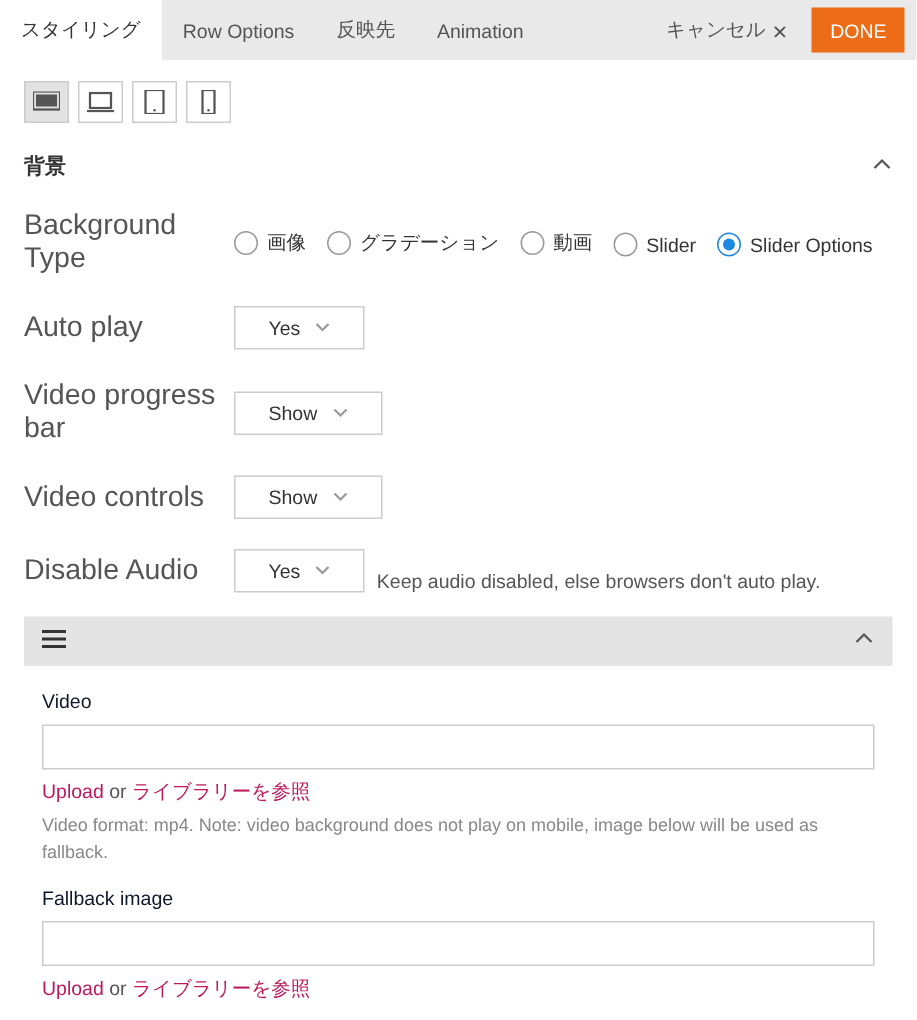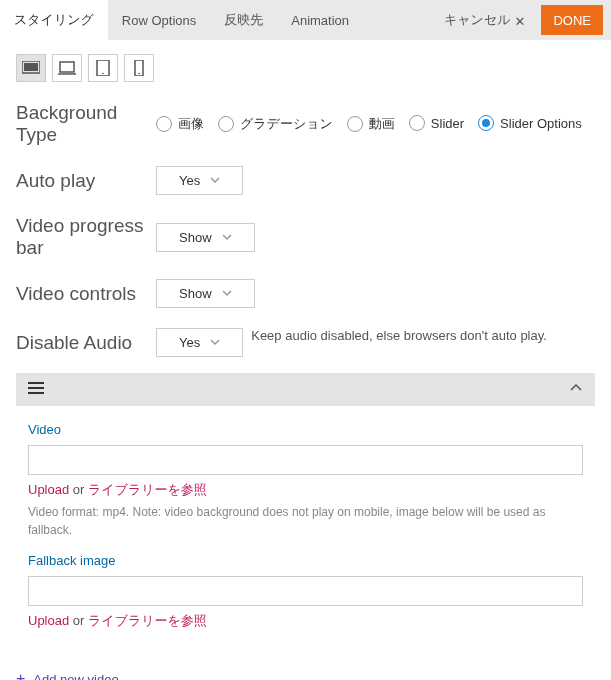--- a/index.html
+++ b/index.html
@@ -14,35 +14,35 @@
   .device-row { display: flex; gap: 6px; padding: 14px 16px 10px; }
   .device { width: 30px; height: 28px; border: 1px solid #ccc; display: flex; align-items: center; justify-content: center; cursor: pointer; background: #fff; }
   .device.active { background: #e2e2e2; }
   .device svg { display: block; }
   .content { padding: 0 16px 16px; }
   .section-head { display: flex; align-items: center; justify-content: space-between; padding: 10px 0; }
   .section-head h3 { font-size: 14px; font-weight: 600; color: #333; }
   .chevron { cursor: pointer; }
   .row { display: flex; align-items: center; padding: 10px 0; }
   .row-label { width: 140px; color: #555; font-size: 19px; }
-  .row-control { flex: 1; display: flex; align-items: flex-start; gap: 8px; flex-wrap: wrap; }
+  .row-control { flex: 1; display: flex; align-items: flex-end; gap: 8px; flex-wrap: wrap; }
   .radios { display: flex; gap: 14px; flex-wrap: wrap; }
   .radio-opt { display: flex; align-items: center; gap: 6px; cursor: pointer; font-size: 13px; color: #333; }
   .radio-circle { width: 16px; height: 16px; border: 1px solid #999; border-radius: 50%; display: flex; align-items: center; justify-content: center; }
   .radio-opt.selected .radio-circle { border-color: #1e88e5; }
   .radio-dot { width: 8px; height: 8px; background: #1e88e5; border-radius: 50%; display: none; }
   .radio-opt.selected .radio-dot { display: block; }
   .select-box { border: 1px solid #ccc; display: flex; align-items: center; padding: 6px 22px; gap: 10px; cursor: pointer; font-size: 13px; background: #fff; }
   .select-box .chev { color: #999; }
   .hint { color: #555; font-size: 13px; }
   .subpanel-head { background: #e4e4e4; display: flex; align-items: center; justify-content: space-between; padding: 8px 12px; margin-top: 6px; }
   .hamburger { cursor: pointer; }
   .subpanel-body { border: 0; padding: 16px 12px 12px; }
   .field { margin-bottom: 14px; }
-  .field-label { font-size: 13px; color: #0369a1; margin-bottom: 8px; display: block; }
+  .field-label { font-size: 13px; color: #0f172a; margin-bottom: 8px; display: block; }
   .text-input { width: 100%; border: 1px solid #ccc; height: 30px; padding: 0 8px; font-size: 13px; }
   .upload-line { margin-top: 6px; font-size: 13px; color: #555; }
   .upload-line a { color: #be185d; text-decoration: none; cursor: pointer; }
   .note { color: #888; font-size: 12px; margin-top: 4px; line-height: 1.5; }
   .add-link { color: #4a3db8; display: flex; align-items: center; gap: 8px; padding: 14px 0 0; cursor: pointer; font-size: 13px; }
   .plus { font-size: 16px; color: #4a3db8; }
 </style>
 </head>
 <body>
 
@@ -83,20 +83,28 @@
   <div class="device">
     <svg width="10" height="16" viewBox="0 0 10 16">
         <rect x="1" y="0" width="8" height="16" fill="none" stroke="#555" stroke-width="1.5"></rect>
         <circle cx="5" cy="13.5" r="0.8" fill="#555"></circle>
       </svg>
   </div>
 </div>
 
 <div class="content">
 
+  <div class="section-head">
+    <h3>背景</h3>
+    <span class="chevron">
+      <svg width="14" height="14" viewBox="0 0 14 14">
+          <path d="M2 9 L7 4 L12 9" fill="none" stroke="#555" stroke-width="1.5"></path>
+        </svg>
+    </span>
+  </div>
 
   <div class="row">
     <div class="row-label">Background Type</div>
     <div class="row-control radios">
       <div class="radio-opt">
         <span class="radio-circle"></span>
         <span>画像</span>
       </div>
       <div class="radio-opt">
         <span class="radio-circle"></span>

